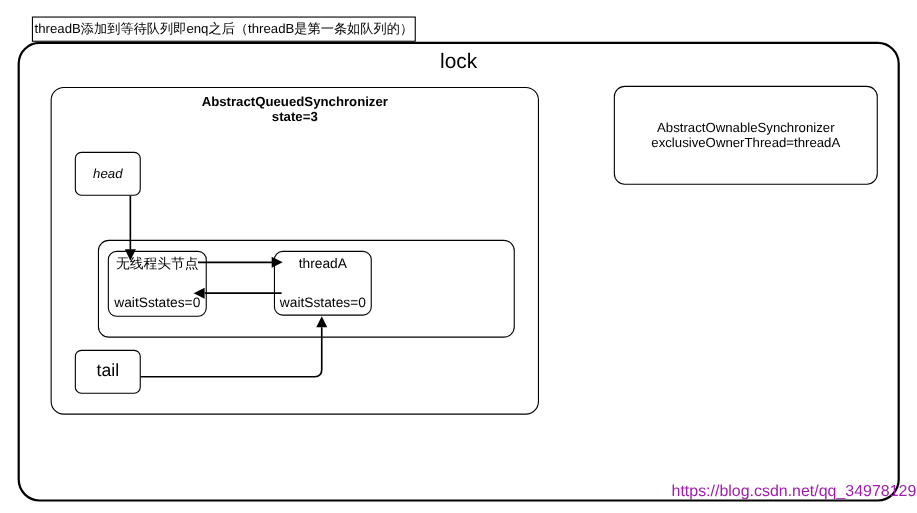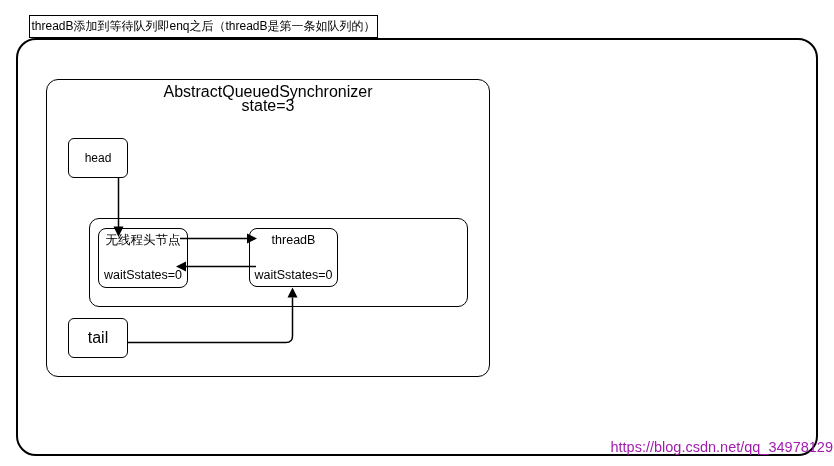--- a/index.html
+++ b/index.html
@@ -15,23 +15,23 @@
   .center-col{display:flex;flex-direction:column;align-items:center;justify-content:center;text-align:center;}
   .caption-box{
     position:absolute;left:29px;top:15px;width:349px;height:23px;
     border:1px solid #000;background:#fff;box-sizing:border-box;
     display:flex;align-items:center;justify-content:center;
     font-size:12px;white-space:nowrap;z-index:4;
   }
   .lock-box{left:16px;top:38px;width:802px;height:418px;border-width:2px;}
   .lock-title{position:absolute;left:16px;top:46px;width:802px;text-align:center;font-size:19px;z-index:2;}
   .aqs-box{left:46px;top:79px;width:444px;height:298px;}
-  .aqs-title{position:absolute;left:46px;top:85px;width:444px;text-align:center;font-size:16px;line-height:14px;z-index:2;}
+  .aqs-title{position:absolute;left:46px;top:85px;width:444px;text-align:center;font-size:12px;line-height:14px;z-index:2;font-weight:bold;}
   .ownable-box{left:558px;top:78px;width:240px;height:90px;border-radius:10px;font-size:12px;line-height:14px;}
-  .head-box{left:68px;top:138px;width:60px;height:40px;font-size:12px;}
+  .head-box{left:68px;top:138px;width:60px;height:40px;font-size:12px;font-style:italic;}
   .tail-box{left:68px;top:318px;width:60px;height:40px;font-size:16px;}
   .queue-box{left:89px;top:218px;width:379px;height:89px;border-radius:10px;}
   .node-box{font-size:12.5px;line-height:15px;border-radius:8px;gap:20px;}
   .node-head{left:98px;top:228px;width:90px;height:60px;}
   .node-threadb{left:249px;top:228px;width:89px;height:59px;}
   #arrow-layer{position:absolute;left:0;top:0;z-index:3;pointer-events:none;}
   .watermark{
     position:absolute;right:1px;top:439px;z-index:5;
     font-size:14.5px;color:#a21caf;white-space:nowrap;
   }
@@ -39,47 +39,52 @@
 </head>
 <body>
 
 <div id="canvas">
 
   <div class="caption-box">
     <span>threadB添加到等待队列即enq之后（threadB是第一条如队列的）</span>
   </div>
 
   <div class="box rounded-lg lock-box"></div>
+  <div class="lock-title">lock</div>
 
   <div class="box rounded-md aqs-box"></div>
   <div class="aqs-title">
     <div>AbstractQueuedSynchronizer</div>
     <div>state=3</div>
   </div>
 
   <div class="box rounded-sm center-col head-box">
     <span>head</span>
   </div>
 
   <div class="box queue-box"></div>
 
   <div class="box center-col node-box node-head">
     <div>无线程头节点</div>
     <div>waitSstates=0</div>
   </div>
 
   <div class="box center-col node-box node-threadb">
-    <div>threadB</div>
+    <div>threadA</div>
     <div>waitSstates=0</div>
   </div>
 
   <div class="box rounded-sm center-col tail-box">
     <span>tail</span>
   </div>
 
+  <div class="box center-col ownable-box">
+    <div>AbstractOwnableSynchronizer</div>
+    <div>exclusiveOwnerThread=threadA</div>
+  </div>
 
   <svg id="arrow-layer" width="834" height="466" viewBox="0 0 834 466">
 
     <g>
       <path d="M118.5,178 L118.5,227" stroke="#000" stroke-width="1.5" fill="none"></path>
       <polygon points="113.5,226.5 123.5,226.5 118.5,237" fill="#000"></polygon>
     </g>
 
     <g>
       <path d="M180,238.5 L248,238.5" stroke="#000" stroke-width="1.5" fill="none"></path>

